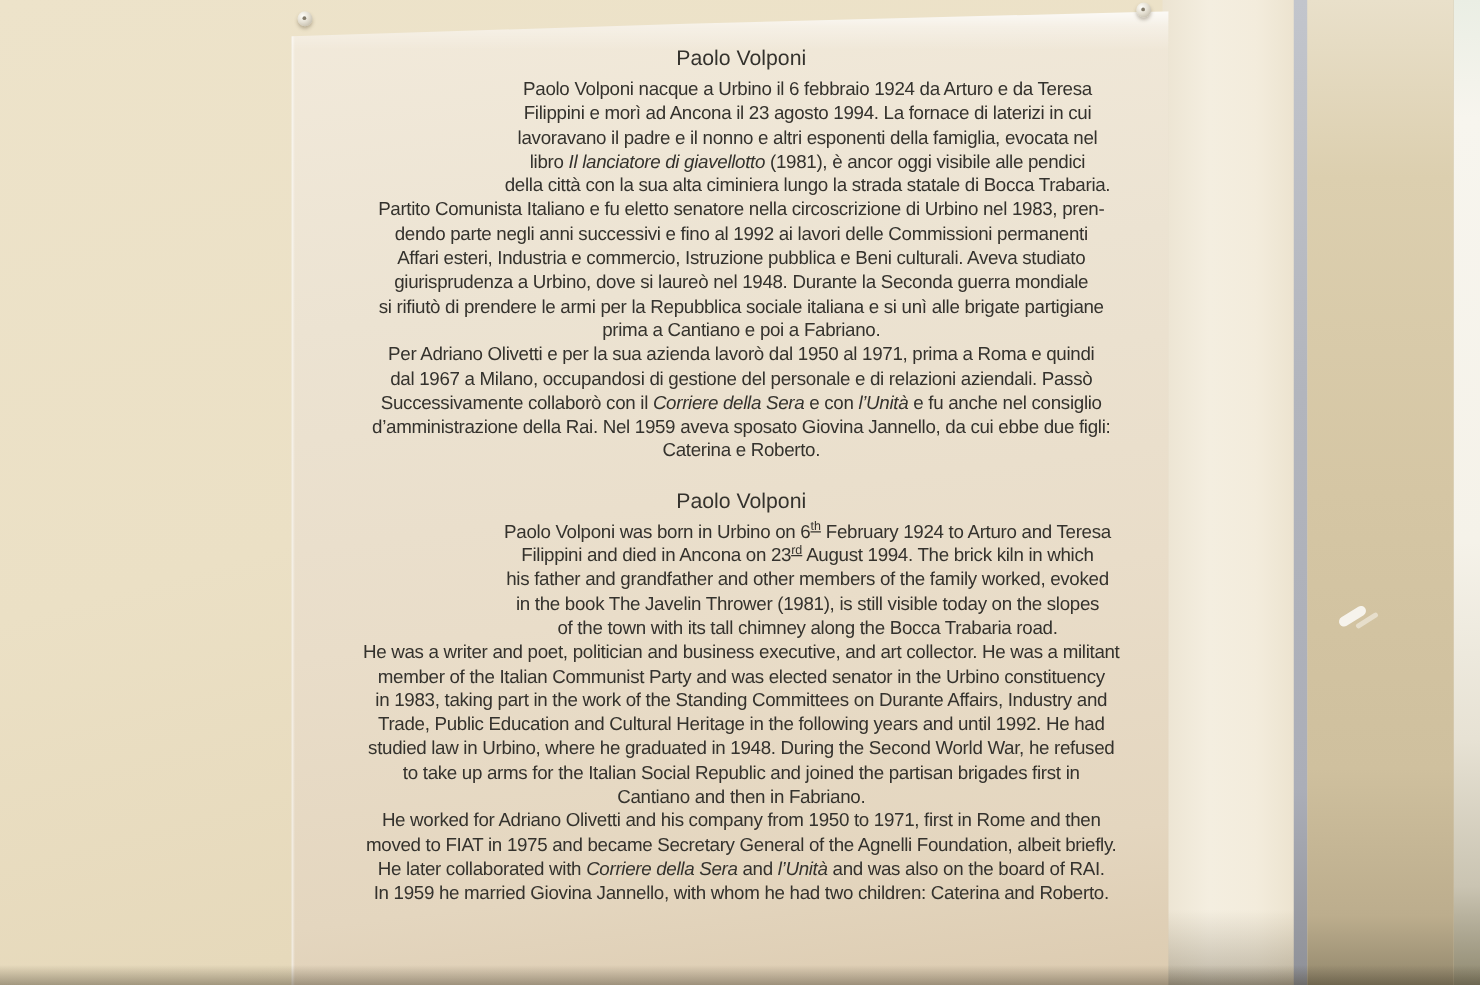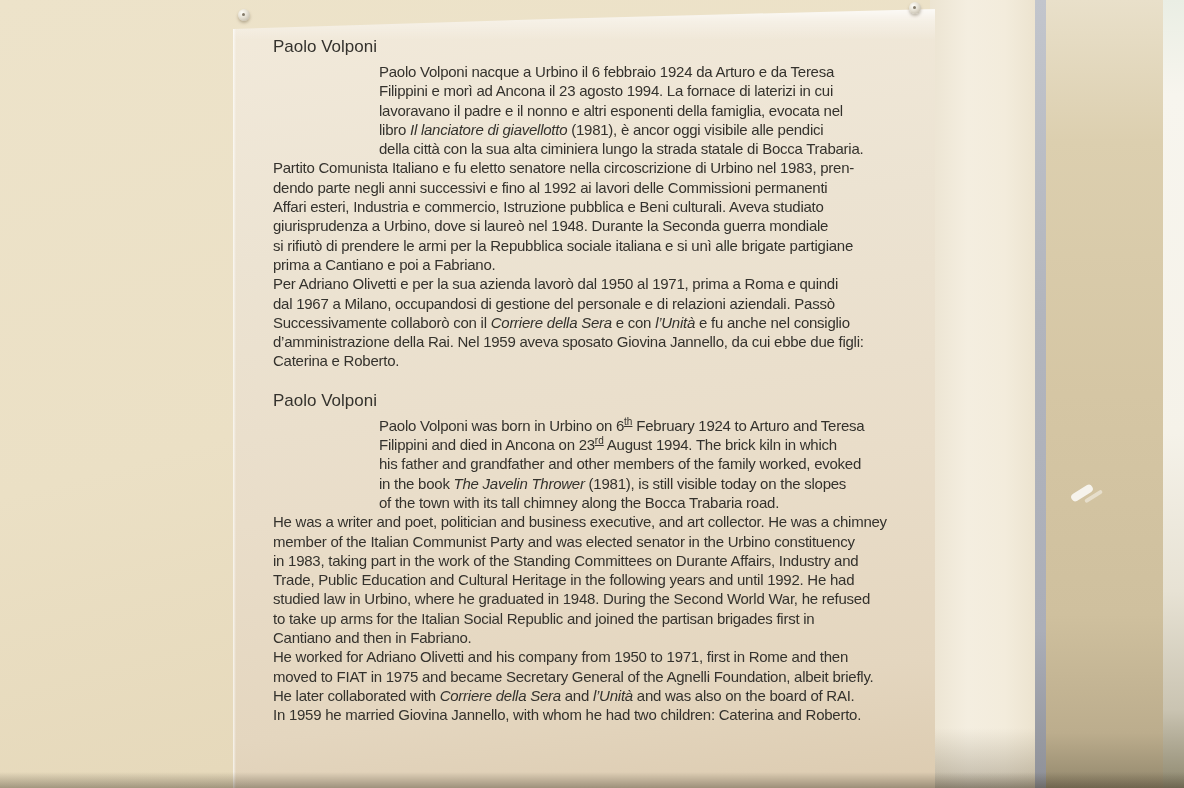--- a/index.html
+++ b/index.html
@@ -40,20 +40,21 @@
   .bottom-shadow{
     position:absolute;left:0;bottom:0;width:100%;height:16px;
     background:linear-gradient(180deg,rgba(60,52,36,0) 0%,rgba(60,52,36,.4) 100%);
   }
   
   .label-panel{
     position:absolute;left:233px;top:6px;width:702px;height:782px;
     background:linear-gradient(173deg,#f2eadb 0%,#ece3d2 30%,#e9ddc9 60%,#e4d6bf 85%,#dccbb0 100%);
     clip-path:polygon(0 23px,18% 19px,45% 13px,72% 8px,100% 3px,100% 782px,0 782px);
     filter:drop-shadow(-6px 5px 7px rgba(112,94,60,.33));
+    text-align:center;
   }
   .panel-top-highlight{
     position:absolute;left:0;top:0;width:100%;height:34px;
     background:linear-gradient(180deg,rgba(255,255,255,.9) 0%,rgba(255,255,255,.35) 45%,rgba(255,255,255,0) 100%);
   }
   .panel-left-highlight{
     position:absolute;left:0;top:0;width:3px;height:100%;
     background:linear-gradient(90deg,rgba(255,255,255,.75),rgba(255,255,255,0));
   }
   .screw{
@@ -123,25 +124,25 @@
             <div class="line"><span>Caterina e Roberto.</span></div>
           </div>
       </section>
 
       <section class="section">
         <h2 class="section-heading">Paolo Volponi</h2>
         <div class="intro-lines">
             <div class="line"><span>Paolo Volponi was born in Urbino on 6</span><sup>th</sup><span> February 1924 to Arturo and Teresa</span></div>
             <div class="line"><span>Filippini and died in Ancona on 23</span><sup>rd</sup><span> August 1994. The brick kiln in which</span></div>
             <div class="line"><span>his father and grandfather and other members of the family worked, evoked</span></div>
-            <div class="line"><span>in the book </span><span style="font-style: italic; margin-top: 44px;">The Javelin Thrower</span><span> (1981), is still visible today on the slopes</span></div>
+            <div class="line"><span>in the book </span><span style=" margin-top: 44px;">The Javelin Thrower</span><span> (1981), is still visible today on the slopes</span></div>
             <div class="line"><span>of the town with its tall chimney along the Bocca Trabaria road.</span></div>
           </div>
         <div class="body-lines">
-            <div class="line"><span>He was a writer and poet, politician and business executive, and art collector. He was a chimney</span></div>
+            <div class="line"><span>He was a writer and poet, politician and business executive, and art collector. He was a militant</span></div>
             <div class="line"><span>member of the Italian Communist Party and was elected senator in the Urbino constituency</span></div>
             <div class="line"><span>in 1983, taking part in the work of the Standing Committees on Durante Affairs, Industry and</span></div>
             <div class="line"><span>Trade, Public Education and Cultural Heritage in the following years and until 1992. He had</span></div>
             <div class="line"><span>studied law in Urbino, where he graduated in 1948. During the Second World War, he refused</span></div>
             <div class="line"><span>to take up arms for the Italian Social Republic and joined the partisan brigades first in</span></div>
             <div class="line"><span>Cantiano and then in Fabriano.</span></div>
             <div class="line"><span>He worked for Adriano Olivetti and his company from 1950 to 1971, first in Rome and then</span></div>
             <div class="line"><span>moved to FIAT in 1975 and became Secretary General of the Agnelli Foundation, albeit briefly.</span></div>
             <div class="line"><span>He later collaborated with </span><span style="font-style: italic;">Corriere della Sera</span><span> and </span><span style="font-style: italic;">l’Unità</span><span> and was also on the board of RAI.</span></div>
             <div class="line"><span>In 1959 he married Giovina Jannello, with whom he had two children: Caterina and Roberto.</span></div>

